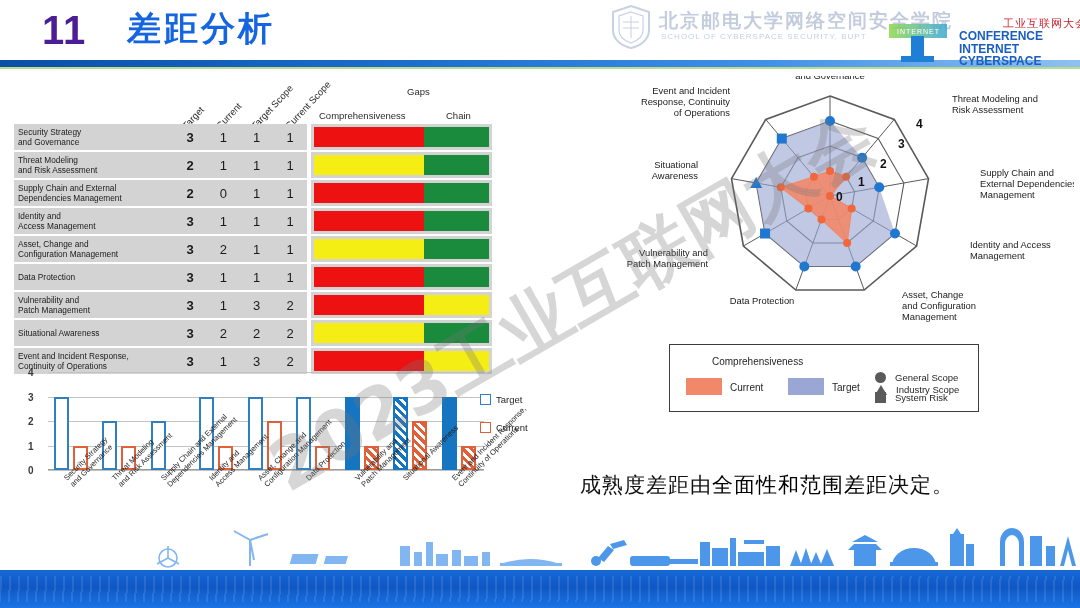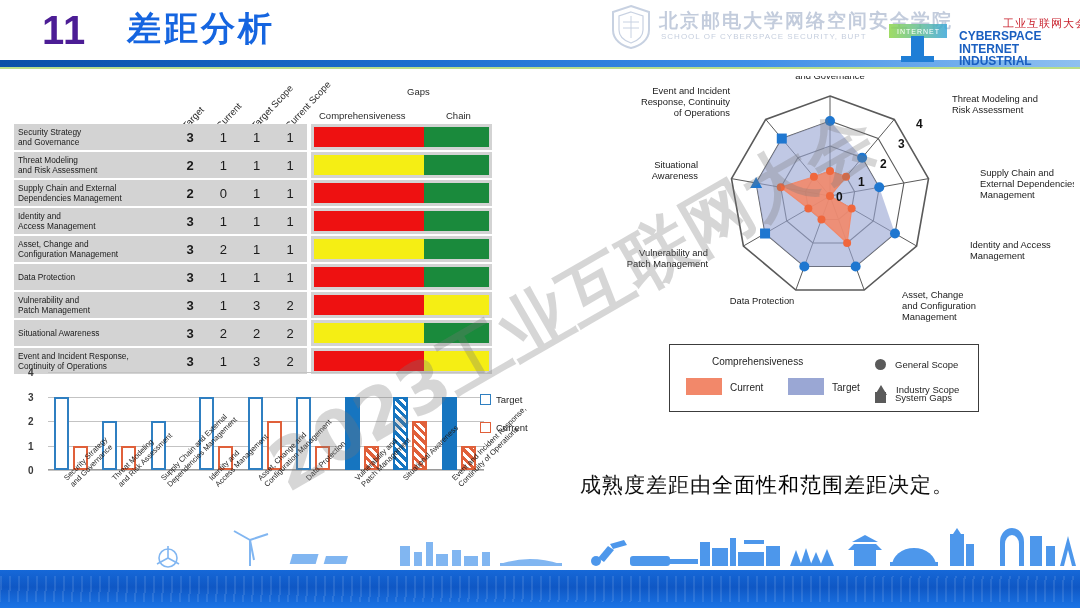--- a/index.html
+++ b/index.html
@@ -194,23 +194,23 @@
             <stop offset="1" stop-color="#3aa6d8"></stop>
         </linearGradient>
       </defs>
       <rect x="2" y="8" width="58" height="14" fill="url(#gA)" opacity=".85"></rect>
       <rect x="24" y="20" width="13" height="26" fill="#1f7ed6"></rect>
       <rect x="14" y="40" width="33" height="6" fill="#1f7ed6"></rect>
       <text x="10" y="18" font-size="7" fill="#ffffff" font-family="Liberation Sans, sans-serif" letter-spacing="1">INTERNET</text>
     </svg>
     <div class="conf-cn">工业互联网大会</div>
     <div class="conf-en">
+      <div>CONFERENCE</div>
+      <div>INTERNET</div>
       <div>CYBERSPACE</div>
-      <div>INTERNET</div>
-      <div>INDUSTRIAL</div>
     </div>
   </div>
 </div>
 
 <div id="table-panel">
   <div class="hdr-rot" style="left:174px;top:34px;">Target</div>
   <div class="hdr-rot" style="left:208px;top:34px;">Current</div>
   <div class="hdr-rot" style="left:243px;top:34px;">Target Scope</div>
   <div class="hdr-rot" style="left:277px;top:34px;">Current Scope</div>
   <div class="hdr-flat" style="left:393px;top:0;">Gaps</div>
@@ -524,31 +524,31 @@
     </svg>
 </div>
 
 <div id="radar-legend">
   <div class="ctitle">Comprehensiveness</div>
   <div class="sw-cur"></div>
   <div class="lb-cur">Current</div>
   <div class="sw-tgt"></div>
   <div class="lb-tgt">Target</div>
 
-  <div class="srow" style="top:14px;">
+  <div class="srow" style="top:27px;">
     <span class="sh-circle"></span>
     <span class="stxt">General Scope</span>
   </div>
   <div class="srow" style="top:39px;">
     <span class="sh-tri"></span>
     <span class="stxt">Industry Scope</span>
   </div>
   <div class="srow" style="top:47px;">
     <span class="sh-sq"></span>
-    <span class="stxt">System Gaps</span>
+    <span class="stxt">System Risk</span>
   </div>
 </div>
 
 <div id="conclusion"><span>成熟度差距由</span><span class="hl">全面性和范围差距</span><span>决定。</span></div>
 
 <div class="wm" id="wm-main">2023工业互联网大会</div>
 
 <div id="footer">
   <svg id="skyline" viewBox="0 0 1080 44" preserveAspectRatio="none">
     <g fill="#2f86e8" opacity=".85">

